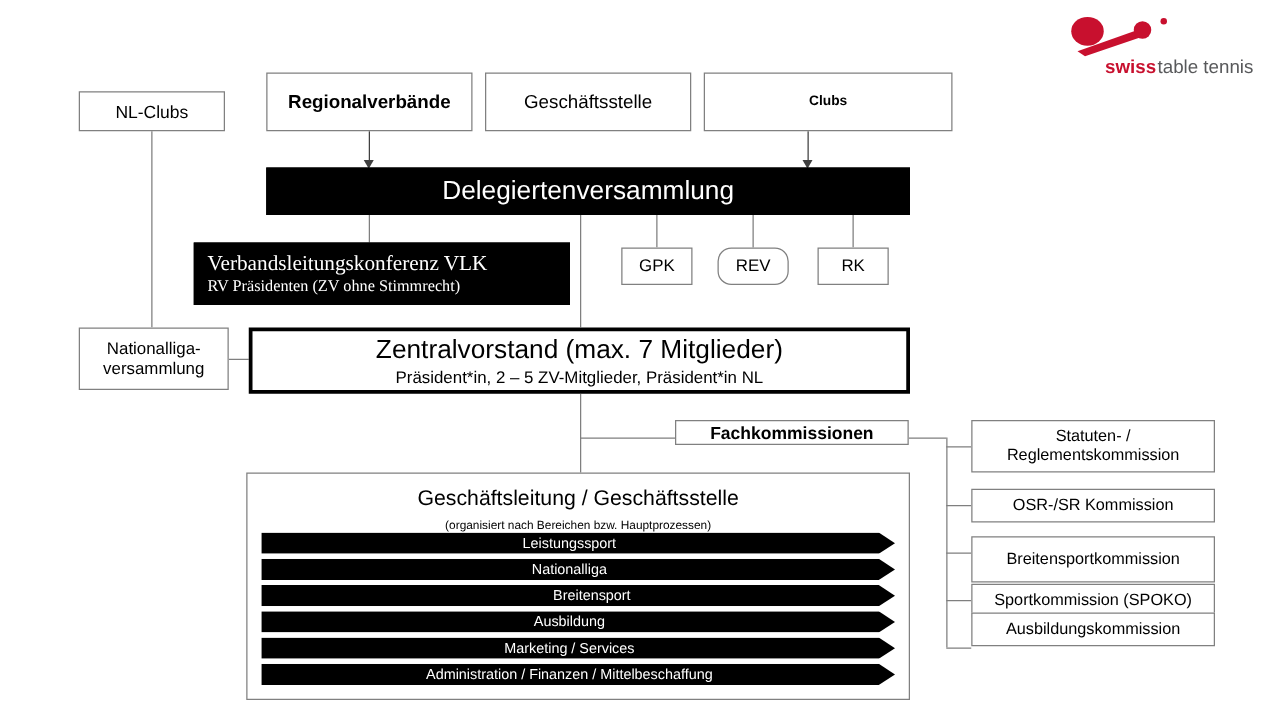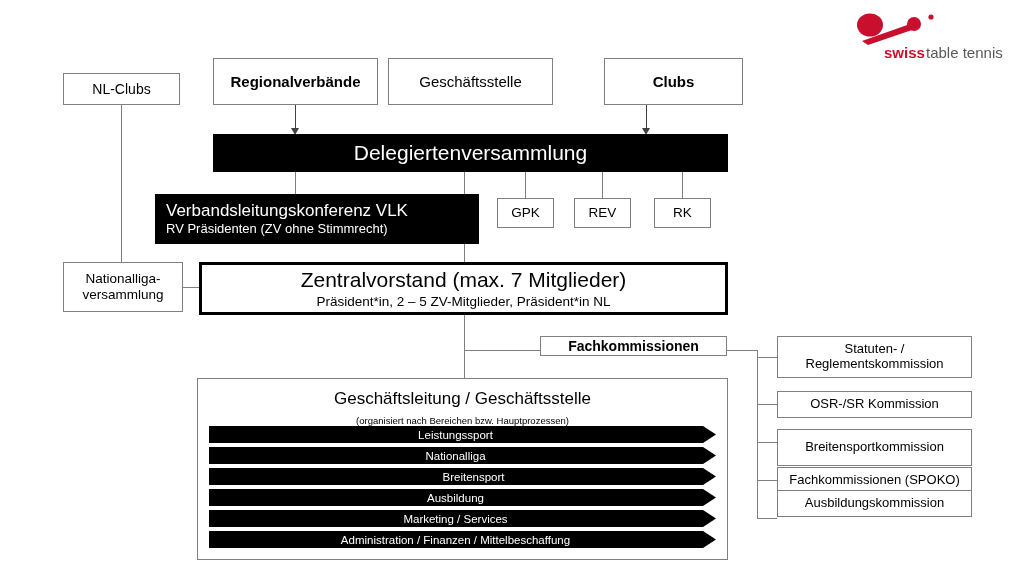--- a/index.html
+++ b/index.html
@@ -171,37 +171,37 @@
   </div>
 
   <div class="node bold" style="left:213px; top:58px; width:165px; height:47px; font-size:15px;">
     <span class="t1">Regionalverbände</span>
   </div>
 
   <div class="node" style="left:388px; top:58px; width:165px; height:47px; font-size:15px;">
     <span class="t1">Geschäftsstelle</span>
   </div>
 
-  <div class="node bold" style="left:563px; top:58px; width:139px; height:47px; font-size:15px;margin-left:41px;">
+  <div class="node bold" style="left:563px; top:58px; width:199px; height:47px; font-size:11px;">
     <span class="t1">Clubs</span>
   </div>
 
   <div class="node black" style="left:213px; top:134px; width:515px; height:38px; font-size:21px;">
     <span class="t1">Delegiertenversammlung</span>
   </div>
 
-  <div class="node black" style="left:155px; top:194px; width:324px; height:50px; padding:2px 10px;">
+  <div class="node black" style="left:155px; top:194px; width:301px; height:50px; padding:2px 10px;font-family:Liberation Serif, serif;">
     <span class="t1" style="font-size:17px; align-self:flex-start;">Verbandsleitungskonferenz VLK</span>
     <span class="t2" style="font-size:13px; align-self:flex-start; margin-top:2px;">RV Präsidenten (ZV ohne Stimmrecht)</span>
   </div>
 
   <div class="node" style="left:497px; top:198px; width:57px; height:30px; font-size:13.5px;">
     <span class="t1">GPK</span>
   </div>
-  <div class="node" style="left:574px; top:198px; width:57px; height:30px; font-size:13.5px;">
+  <div class="node" style="left:574px; top:198px; width:57px; height:30px; font-size:13.5px;border-radius:11px;">
     <span class="t1">REV</span>
   </div>
   <div class="node" style="left:654px; top:198px; width:57px; height:30px; font-size:13.5px;">
     <span class="t1">RK</span>
   </div>
 
   <div class="node" style="left:63px; top:262px; width:120px; height:50px; font-size:13.5px;">
     <span class="t1">Nationalliga-</span>
     <span class="t2">versammlung</span>
   </div>
@@ -248,20 +248,20 @@
 
   <div class="node" style="left:777px; top:391px; width:195px; height:27px; font-size:13px;">
     <span class="t1">OSR-/SR Kommission</span>
   </div>
 
   <div class="node" style="left:777px; top:429px; width:195px; height:37px; font-size:13px;">
     <span class="t1">Breitensportkommission</span>
   </div>
 
   <div class="node" style="left:777px; top:467px; width:195px; height:27px; font-size:13px;">
-    <span class="t1">Fachkommissionen (SPOKO)</span>
+    <span class="t1">Sportkommission (SPOKO)</span>
   </div>
 
   <div class="node" style="left:777px; top:490px; width:195px; height:27px; font-size:13px;">
     <span class="t1">Ausbildungskommission</span>
   </div>
 
 </div>
 
 </body></html>

